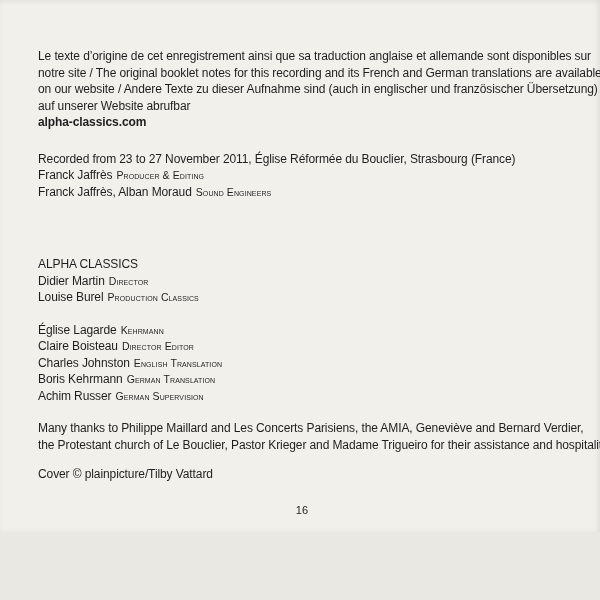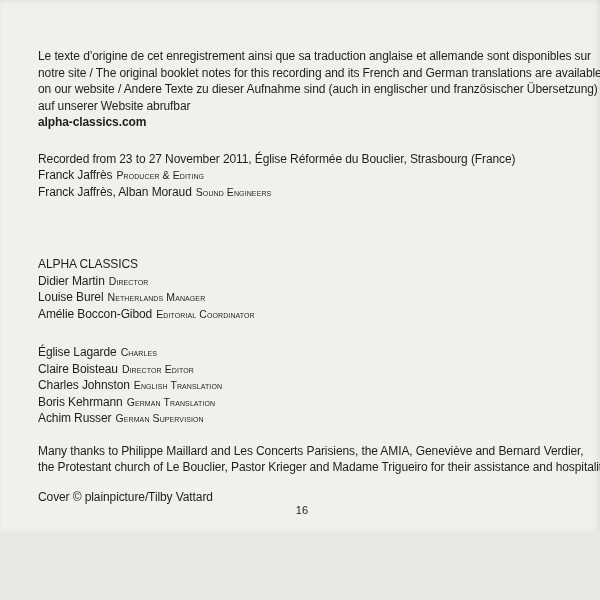--- a/index.html
+++ b/index.html
@@ -37,21 +37,21 @@
     white-space:nowrap;
   }
   .credit .role{
     font-variant:small-caps;
     font-size:10.5px;
     margin-left:4px;
     letter-spacing:0.1px;
   }
   #intro{margin-bottom:20px;}
   #recording{margin-bottom:56px;}
-  #label-block{margin-bottom:22px;}
+  #label-block{margin-bottom:16px;}
   #production{margin-bottom:16px;}
   #thanks{margin-bottom:13px;}
   #cover{margin-bottom:12px;}
   .page-number{
     position:absolute;
     left:4px;right:0;
     bottom:16px;
     text-align:center;
     font-size:11px;
     letter-spacing:0.2px;
@@ -79,30 +79,27 @@
       <span class="name">Franck Jaffrès, Alban Moraud</span><span class="role">Sound Engineers</span>
     </div>
   </div>
 
   <div class="block" id="label-block">
     <div class="ln">ALPHA CLASSICS</div>
     <div class="credit">
       <span class="name">Didier Martin</span><span class="role">Director</span>
     </div>
     <div class="credit">
-      <span class="name">Louise Burel</span><span class="role">Netherlands Manager</span>
-    </div>
-    <div class="credit">
-      <span class="name">Amélie Boccon-Gibod</span><span class="role">Editorial Coordinator</span>
+      <span class="name">Louise Burel</span><span class="role">Production Classics</span>
     </div>
   </div>
 
   <div class="block" id="production">
     <div class="credit">
-      <span class="name">Église Lagarde</span><span class="role">Charles</span>
+      <span class="name">Église Lagarde</span><span class="role">Kehrmann</span>
     </div>
     <div class="credit">
       <span class="name">Claire Boisteau</span><span class="role">Director Editor</span>
     </div>
     <div class="credit">
       <span class="name">Charles Johnston</span><span class="role">English Translation</span>
     </div>
     <div class="credit">
       <span class="name">Boris Kehrmann</span><span class="role">German Translation</span>
     </div>

